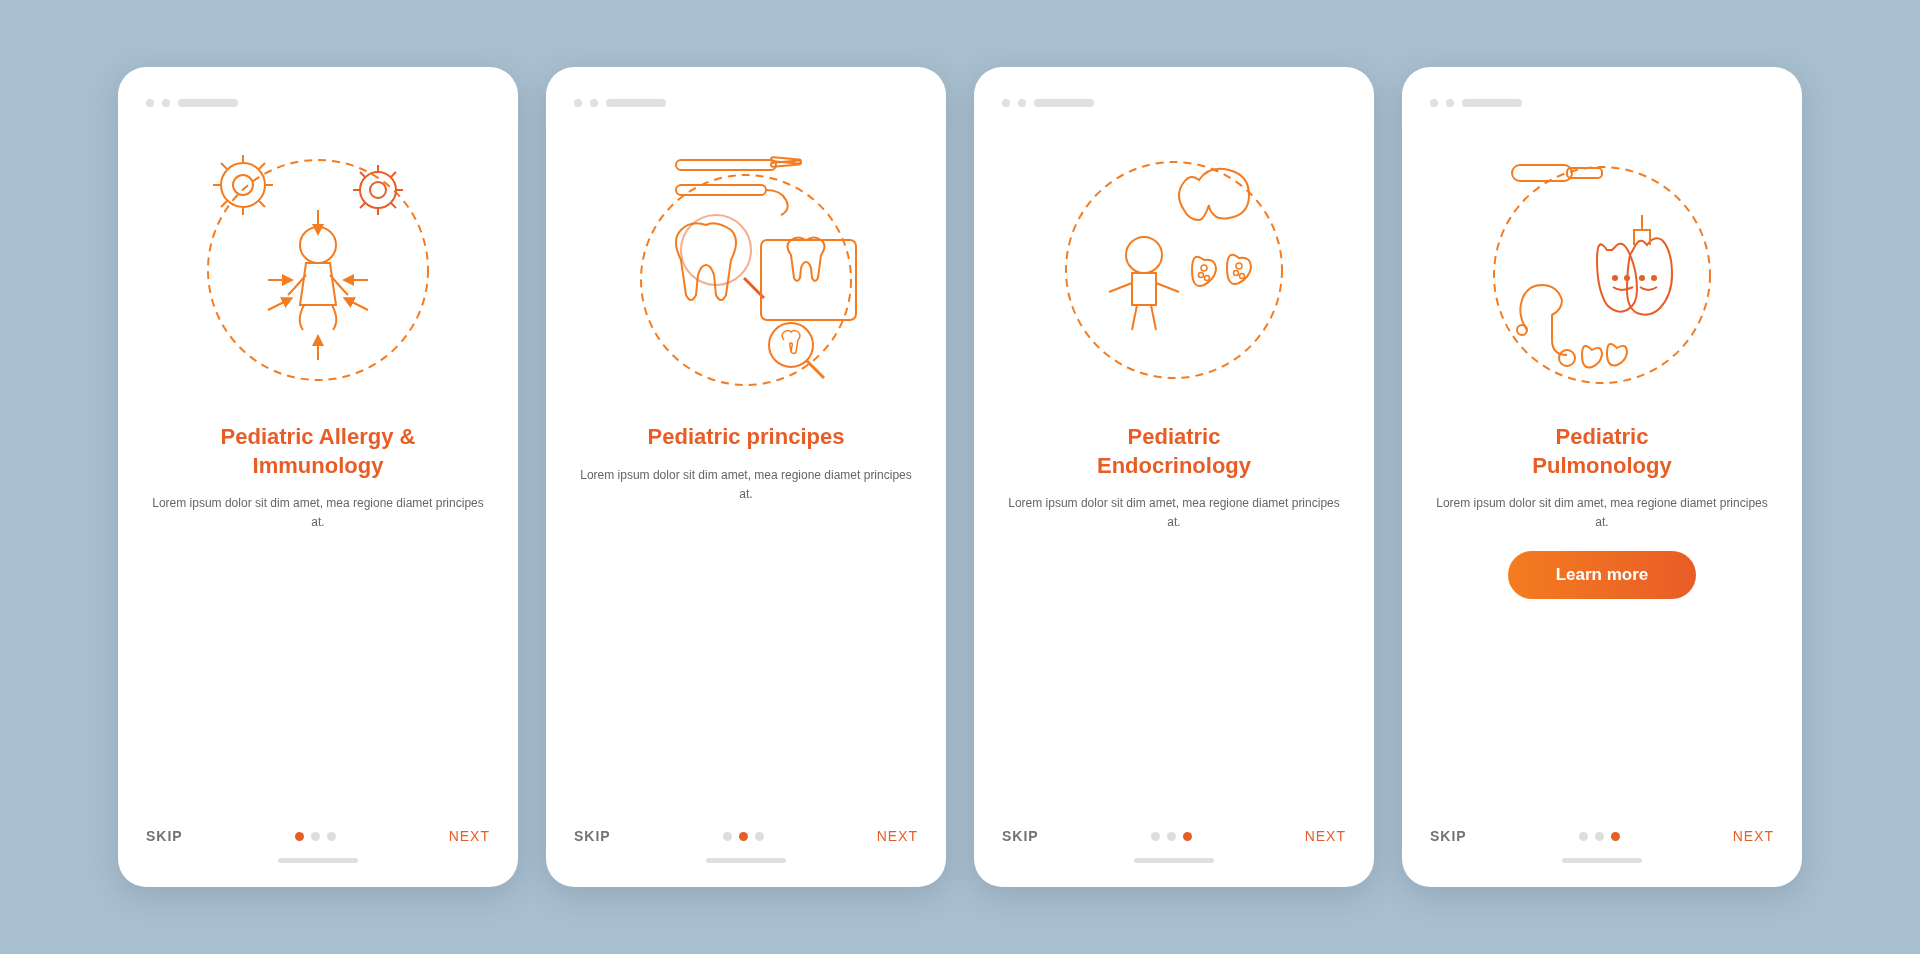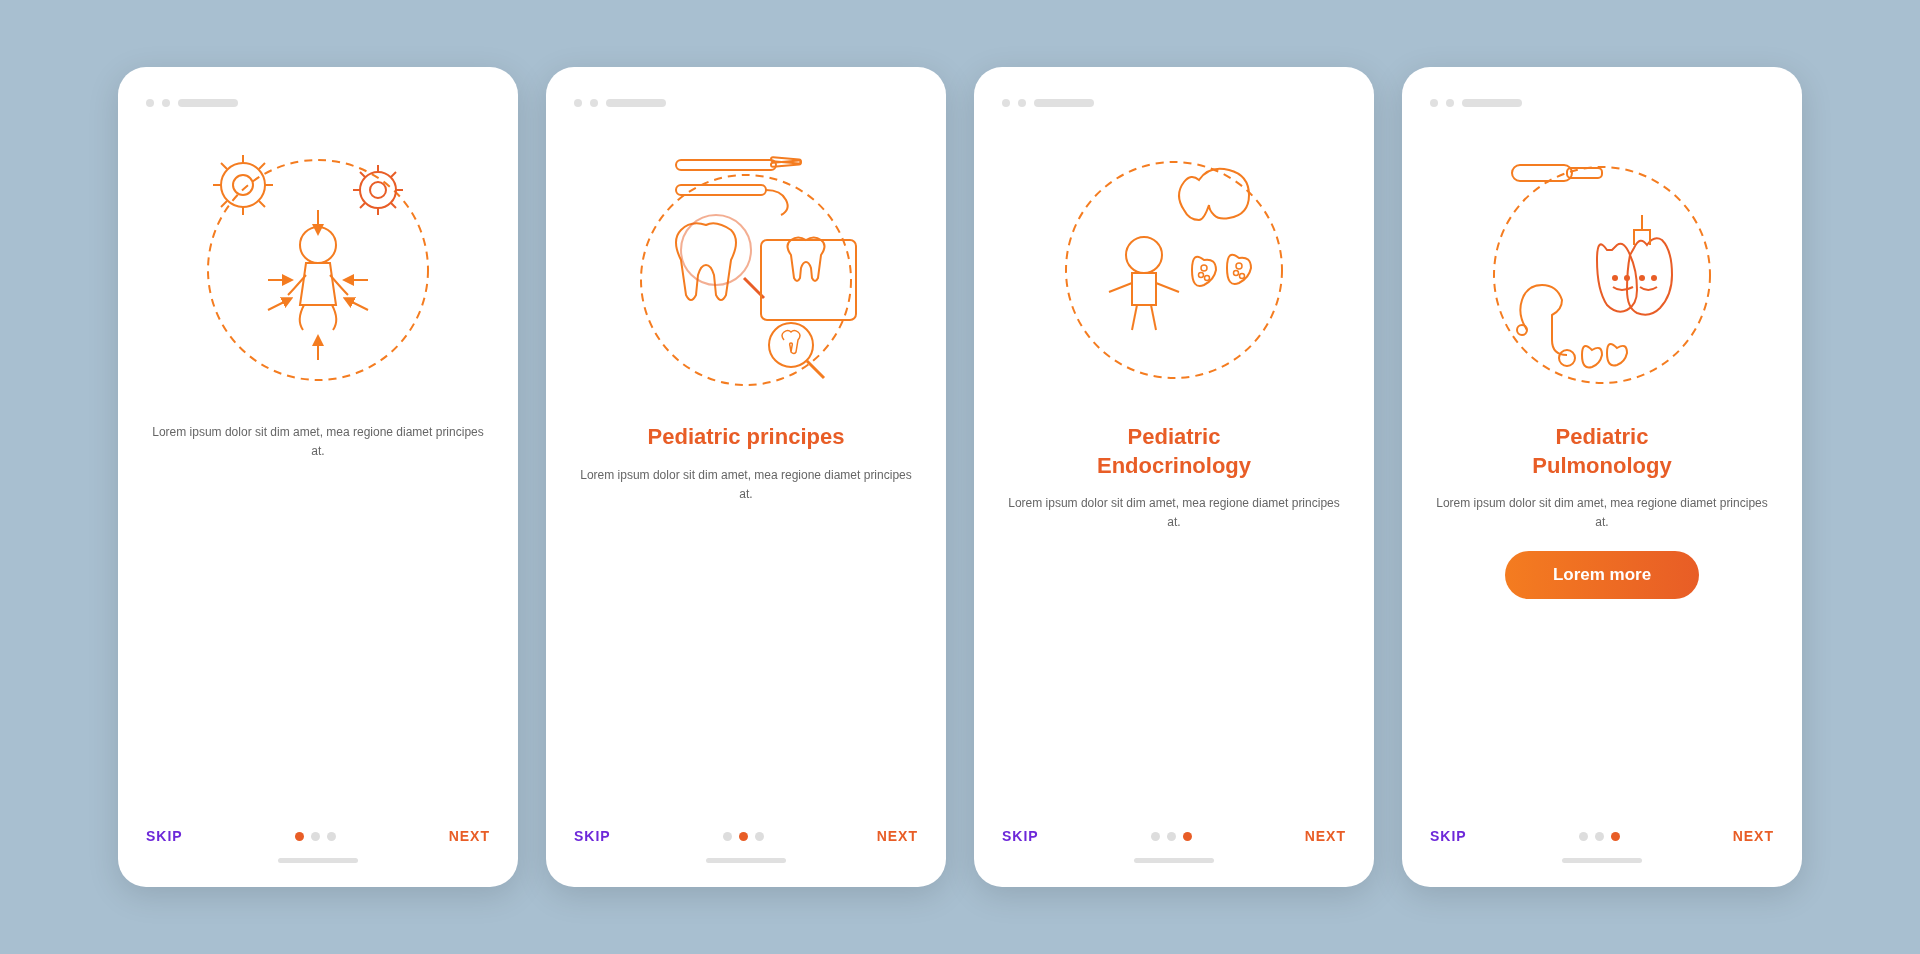--- a/index.html
+++ b/index.html
@@ -80,28 +80,28 @@
     .card-footer {
       display: flex;
       align-items: center;
       justify-content: space-between;
       width: 100%;
       margin-top: auto;
       padding-top: 12px;
     }
     .skip-label {
       font-size: 14px;
-      color: #6d28d9;
+      color: #737373;
       font-weight: 600;
       letter-spacing: 1px;
     }
     .next-label {
       font-size: 14px;
       color: #e85d26;
-      font-weight: 700;
+      font-weight: 400;
       letter-spacing: 1px;
     }
     .progress-dots {
       display: flex;
       gap: 7px;
       align-items: center;
     }
     .prog-dot {
       width: 9px;
       height: 9px;
@@ -176,20 +176,21 @@
 
         <path d="M118 133 Q115 155 112 175 L148 175 Q145 155 142 133 Z" stroke="#f47c20" stroke-width="2" fill="none"></path>
 
         <path d="M118 145 Q105 160 100 165" stroke="#f47c20" stroke-width="2" fill="none"></path>
         <path d="M142 145 Q155 160 160 165" stroke="#f47c20" stroke-width="2" fill="none"></path>
 
         <path d="M116 175 Q108 190 115 200" stroke="#f47c20" stroke-width="2" fill="none"></path>
         <path d="M144 175 Q152 190 145 200" stroke="#f47c20" stroke-width="2" fill="none"></path>
       </svg>
     </div>
+    <div class="card-title">Pediatric Allergy &amp;<br>Immunology</div>
     <div class="card-desc">Lorem ipsum dolor sit dim amet, mea regione diamet principes at.</div>
     <div class="card-footer">
       <span class="skip-label">SKIP</span>
       <div class="progress-dots">
         <div class="prog-dot active"></div>
         <div class="prog-dot"></div>
         <div class="prog-dot"></div>
       </div>
       <span class="next-label">NEXT</span>
     </div>
@@ -324,21 +325,21 @@
 
         <path d="M162 115 L162 100 L178 100 L178 115" stroke="#f47c20" stroke-width="2" fill="none"></path>
         <line x1="170" y1="100" x2="170" y2="85" stroke="#f47c20" stroke-width="2"></line>
 
         <path d="M120 220 Q110 210 110 225 Q110 240 120 237 Q128 234 130 225 Q130 214 120 220 Z" stroke="#f47c20" stroke-width="2" fill="none"></path>
         <path d="M145 218 Q135 208 135 223 Q135 238 145 235 Q153 232 155 223 Q155 212 145 218 Z" stroke="#f47c20" stroke-width="2" fill="none"></path>
       </svg>
     </div>
     <div class="card-title">Pediatric<br>Pulmonology</div>
     <div class="card-desc">Lorem ipsum dolor sit dim amet, mea regione diamet principes at.</div>
-    <button class="learn-more-btn">Lorem more</button>
+    <button class="learn-more-btn">Learn more</button>
     <div class="card-footer">
       <span class="skip-label">SKIP</span>
       <div class="progress-dots">
         <div class="prog-dot"></div>
         <div class="prog-dot"></div>
         <div class="prog-dot active"></div>
       </div>
       <span class="next-label">NEXT</span>
     </div>
     <div class="bottom-bar"></div>

